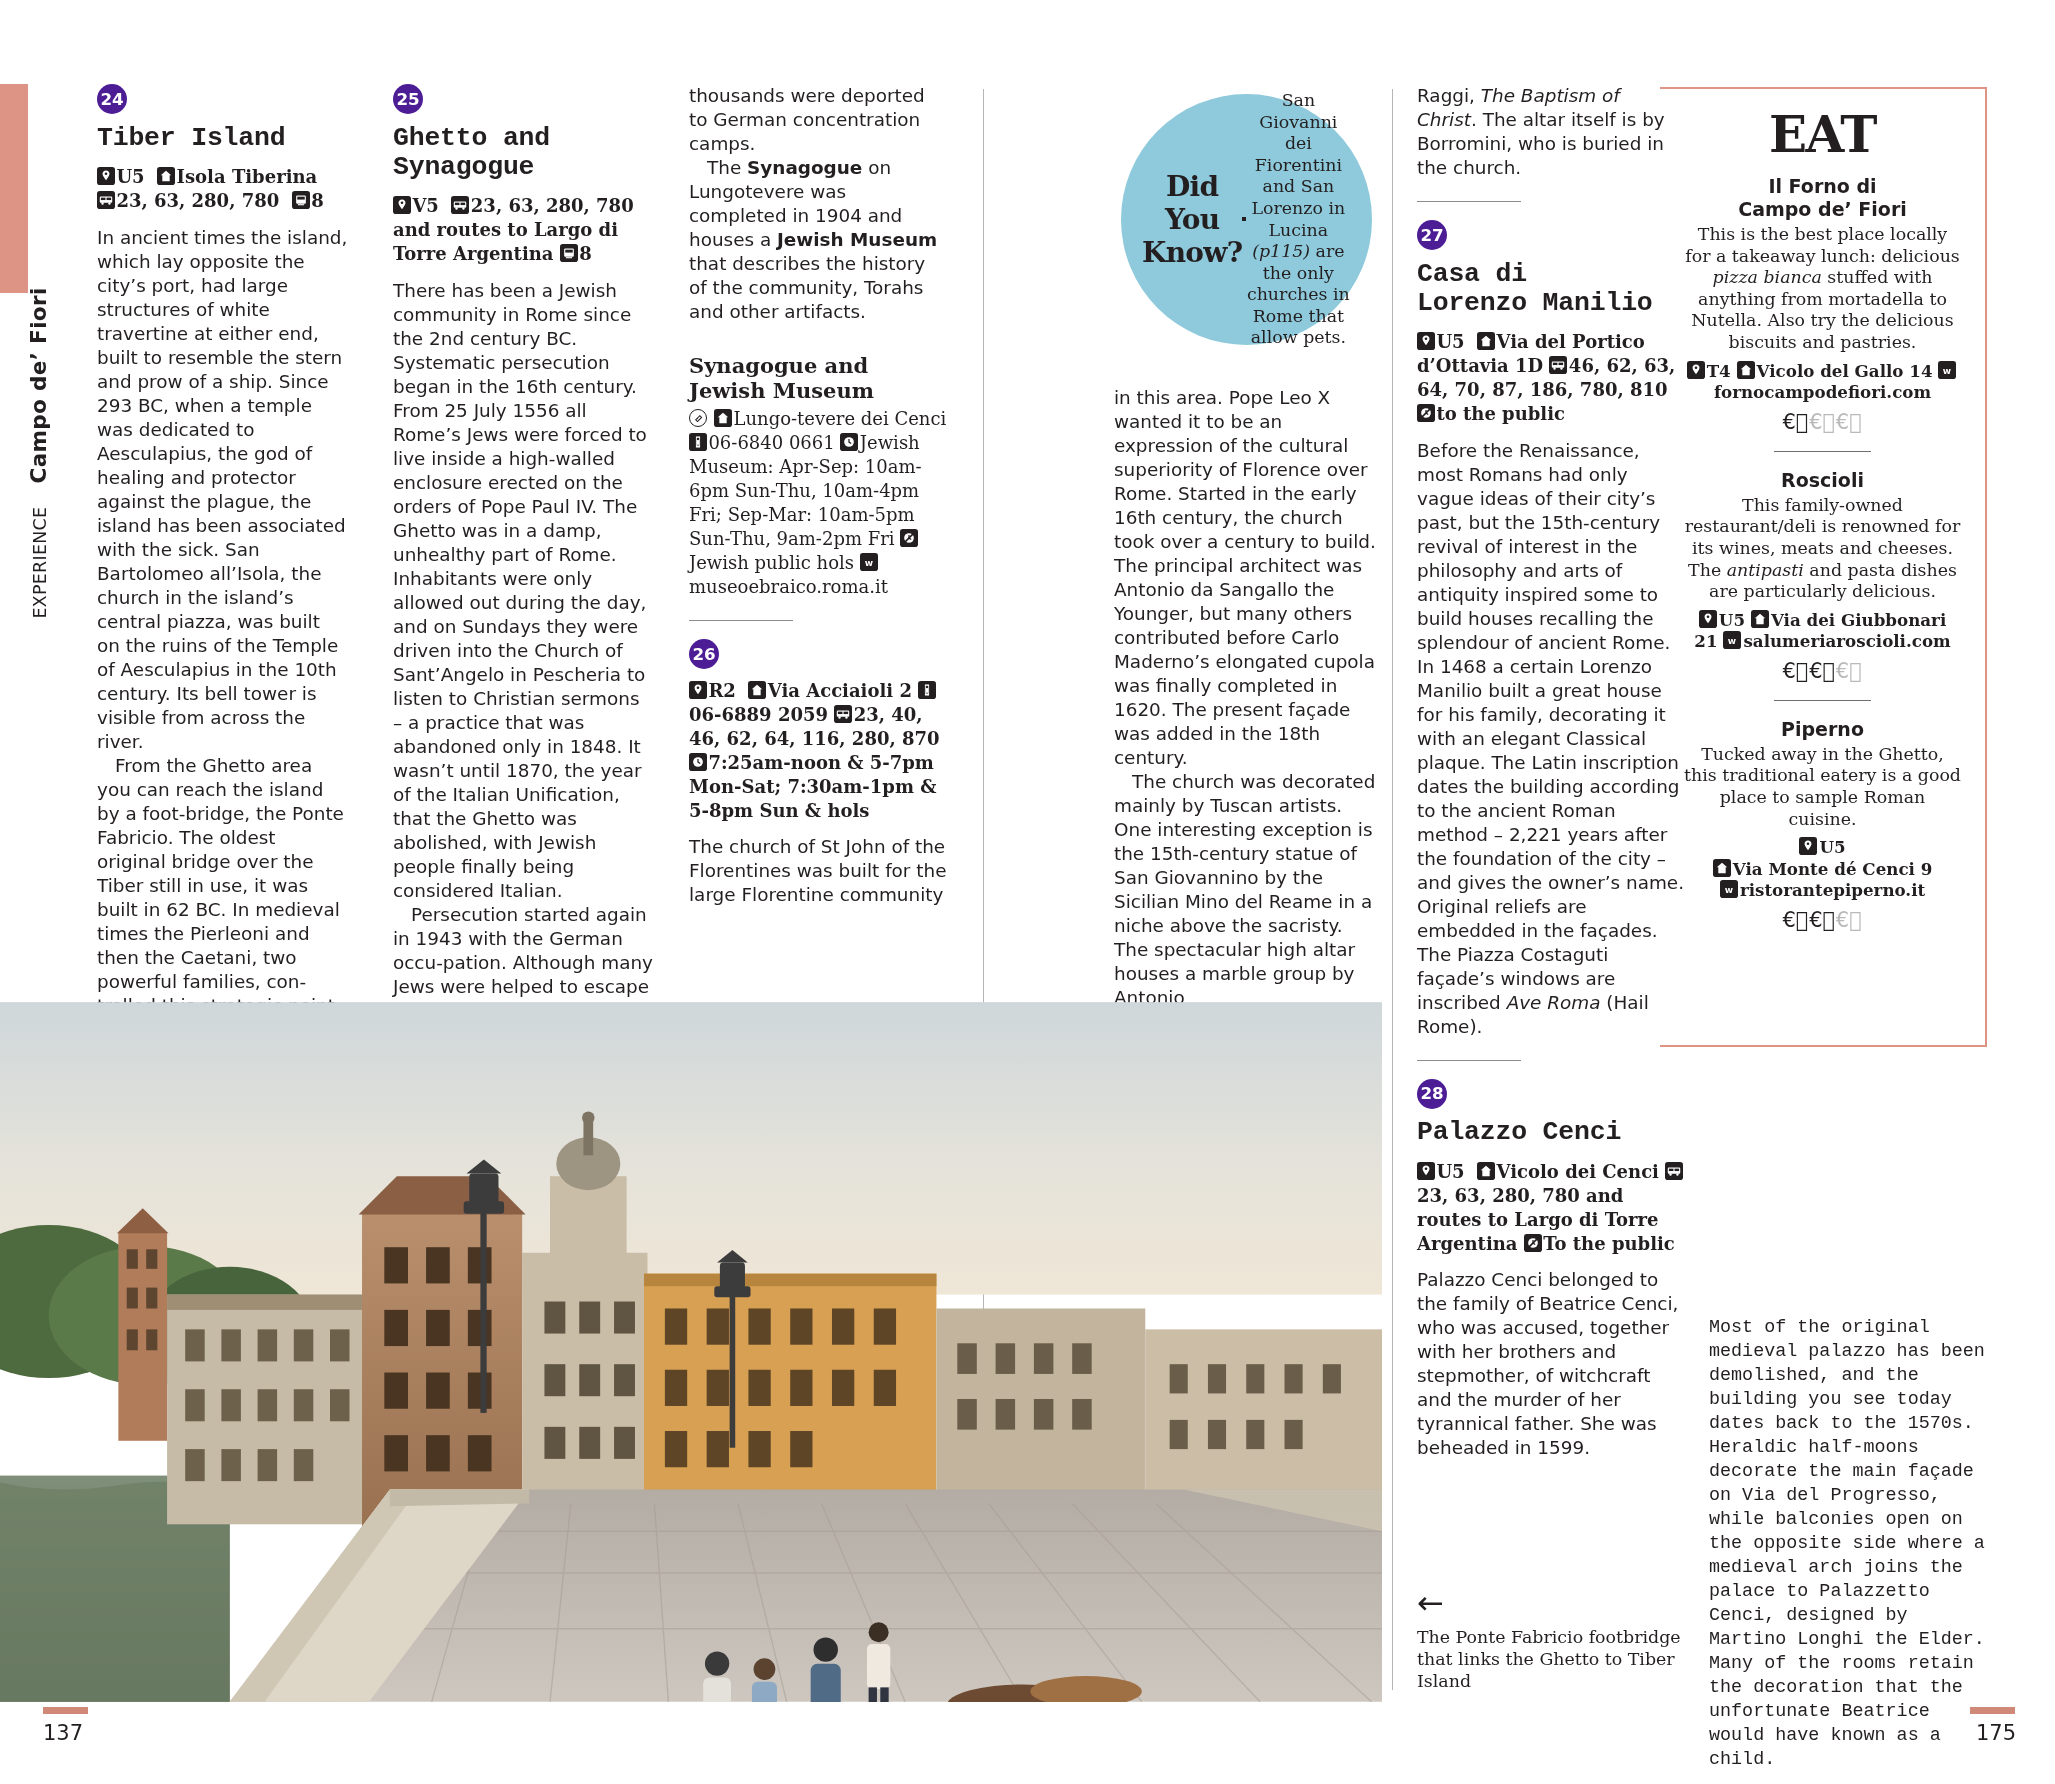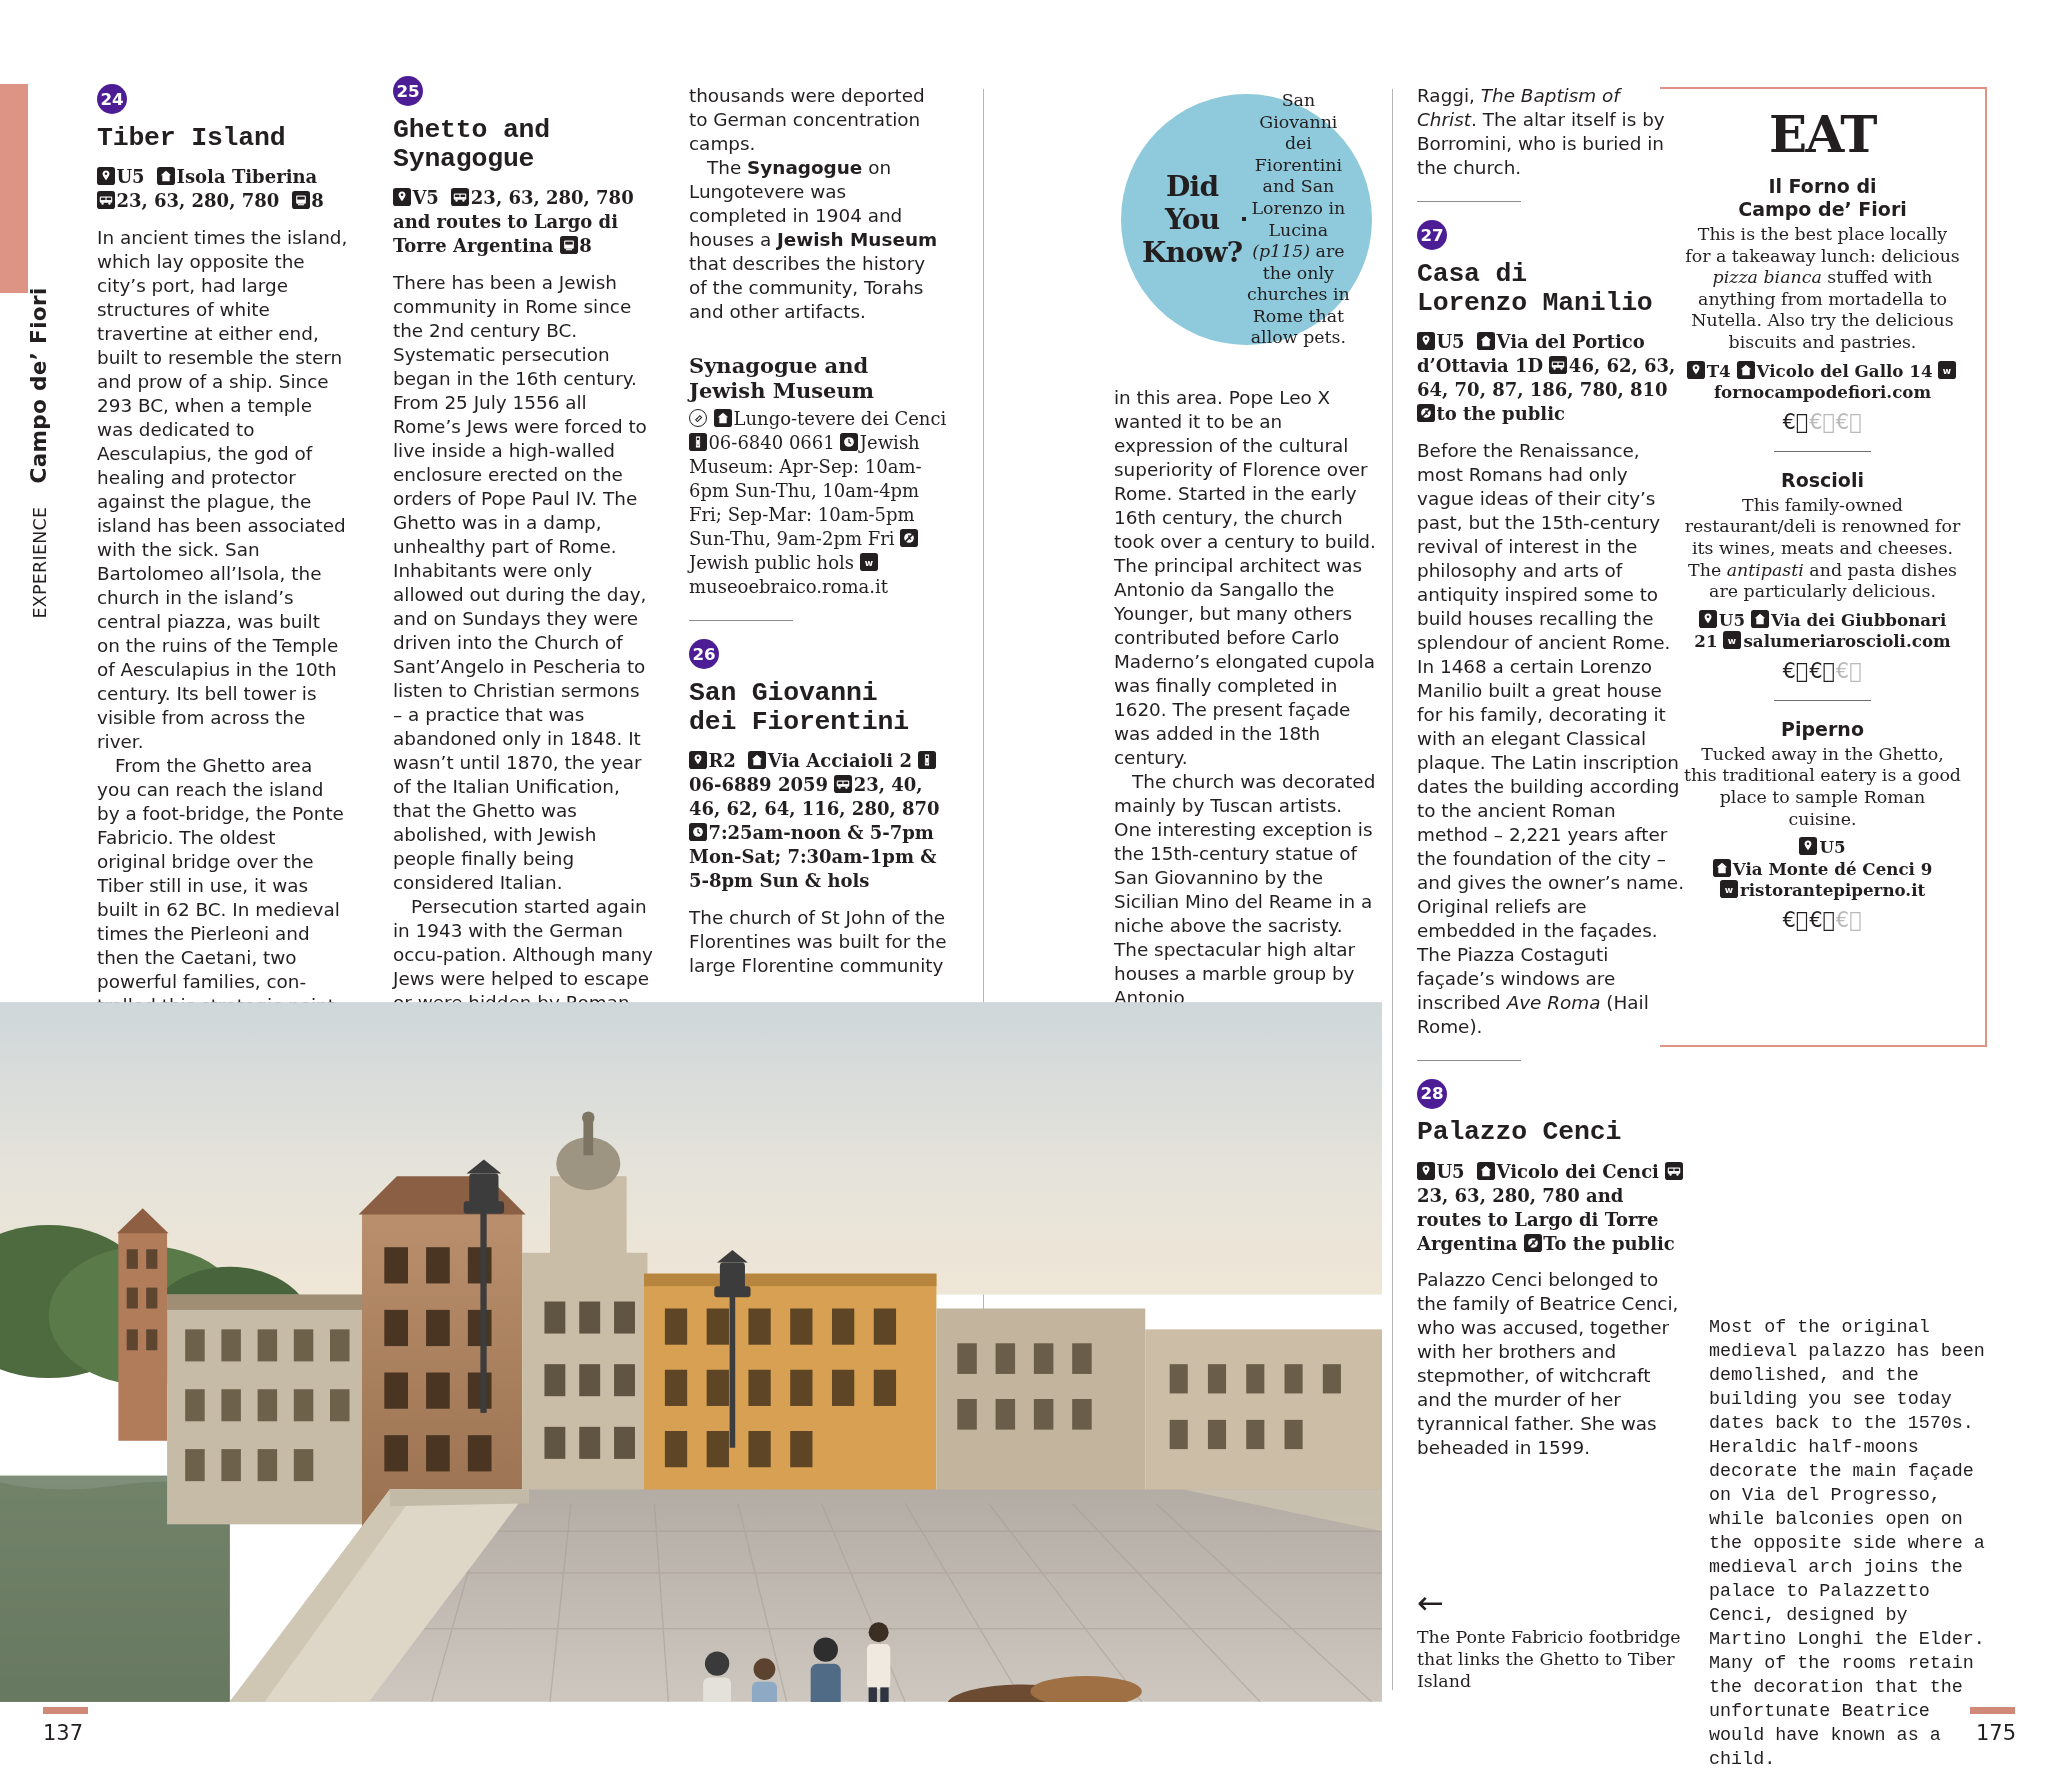--- a/index.html
+++ b/index.html
@@ -229,21 +229,21 @@
           <rect x="7.6" y="8.2" width="10.8" height="4.2" fill="#231f20"></rect>
           <rect x="8.5" y="19" width="9" height="1.6" fill="#fff"></rect>
         </svg></span><span>8</span>
   </div>
   <div class="body-txt">
     <p>In ancient times the island, which lay opposite the city’s port, had large structures of white travertine at either end, built to resemble the stern and prow of a ship. Since 293 BC, when a temple was dedicated to Aesculapius, the god of healing and protector against the plague, the island has been associated with the sick. San Bartolomeo all’Isola, the church in the island’s central piazza, was built on the ruins of the Temple of Aesculapius in the 10th century. Its bell tower is visible from across the river.</p>
     <p class="ind"><span>From the Ghetto area you can reach the island by a foot-bridge, the Ponte Fabricio. The oldest original bridge over the Tiber still in use, it was built in 62 BC. In medieval times the Pierleoni and then the Caetani, two powerful families, con-trolled this strategic point by use of a tower, still </span><i>in situ</i><span>. The other bridge to the island, the Ponte Cestio, is inscribed with the names of the Byzantine emperors associated with its restoration in AD 370.</span></p>
   </div>
 </div>
 
-<div class="col" style="left:393px; top:76px; width:261px;">
+<div class="col" style="left:393px; top:84px; width:261px;">
   <div class="num-badge">25</div>
   <h2 class="poi-title">
     <span>Ghetto and</span><br>
     <span>Synagogue</span>
   </h2>
   <div class="poi-meta">
     <span class="ic"><svg width="18" height="18" viewBox="0 0 26 26">
           <path d="M13 5c-3 0-5 2.1-5 4.8 0 3.4 5 9.2 5 9.2s5-5.8 5-9.2C18 7.1 16 5 13 5z" fill="#fff"></path>
           <circle cx="13" cy="9.8" r="1.9" fill="#231f20"></circle>
         </svg></span><span>V5</span>&nbsp;&nbsp;<span class="ic"><svg width="18" height="18" viewBox="0 0 26 26">
@@ -298,24 +298,20 @@
           <path d="M6 20L20 6" stroke="#231f20" stroke-width="2.2"></path>
         </svg></span><span>Jewish public hols</span>
     <span class="ic"><svg width="18" height="18" viewBox="0 0 26 26" style="font-size:26px">
           <text x="13" y="18.5" font-size="13" font-family="DejaVu Sans" font-weight="700" fill="#fff" text-anchor="middle">w</text>
         </svg></span><span>museoebraico.roma.it</span>
   </div>
 
   <hr class="rule">
 
   <div class="num-badge">26</div>
-  <h2 class="poi-title">
-    <span>San Giovanni</span><br>
-    <span>dei Fiorentini</span>
-  </h2>
   <div class="poi-meta">
     <span class="ic"><svg width="18" height="18" viewBox="0 0 26 26">
           <path d="M13 5c-3 0-5 2.1-5 4.8 0 3.4 5 9.2 5 9.2s5-5.8 5-9.2C18 7.1 16 5 13 5z" fill="#fff"></path>
           <circle cx="13" cy="9.8" r="1.9" fill="#231f20"></circle>
         </svg></span><span>R2</span>&nbsp;&nbsp;<span class="ic"><svg width="18" height="18" viewBox="0 0 26 26">
           <path d="M13 5.5L5.5 12h2.2v8.5h10.6V12h2.2L13 5.5z" fill="#fff"></path>
         </svg></span><span>Via Acciaioli 2</span>
     <span class="ic"><svg width="18" height="18" viewBox="0 0 26 26">
           <path d="M10 5h6v16h-6z" fill="#fff"></path>
           <rect x="11.2" y="7" width="3.6" height="11" fill="#231f20"></rect>

